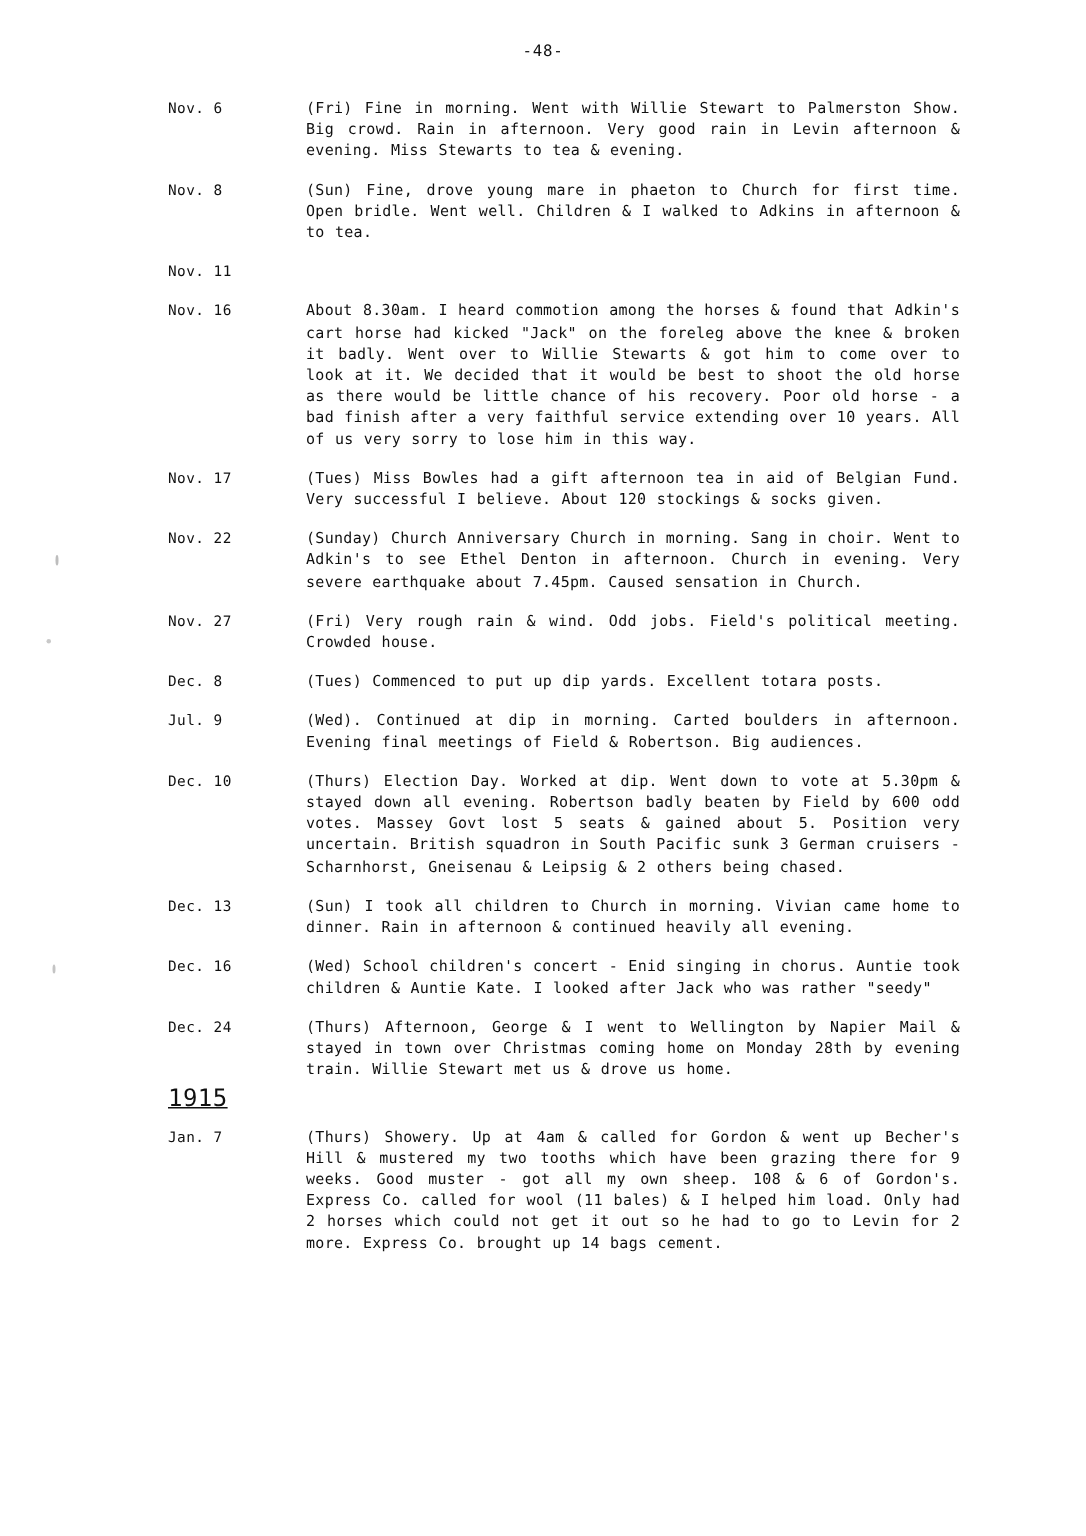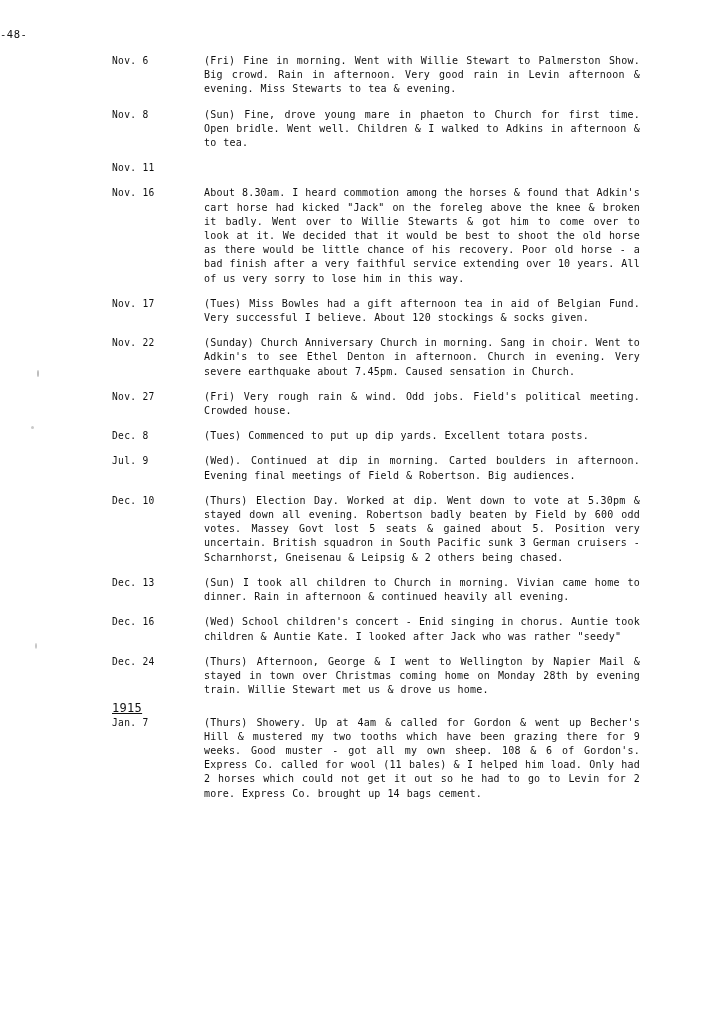--- a/index.html
+++ b/index.html
@@ -10,52 +10,54 @@
   .page {
     width: 724px;
     height: 1024px;
     position: relative;
     background: #ffffff;
     font-family: "DejaVu Sans Mono", monospace;
     color: #101010;
     overflow: hidden;
   }
   .page-number {
+    text-align: center;
     font-size: 10.5px;
     letter-spacing: 0.5px;
     padding-top: 28px;
     padding-bottom: 14px;
     font-family: "DejaVu Sans Mono", monospace;
   }
   .entries {
     padding: 0 84px 0 112px;
   }
   .entry {
     display: flex;
     align-items: flex-start;
     margin-bottom: 11px;
+    margin-top: 12px;
   }
   .entry-date {
     width: 92px;
     flex: 0 0 92px;
     font-size: 9.6px;
     line-height: 14.2px;
     letter-spacing: 0.3px;
     white-space: pre;
   }
   .entry-text {
     flex: 1 1 auto;
     font-size: 10px;
     line-height: 14.2px;
     letter-spacing: 0.2px;
     text-align: justify;
     word-spacing: 0.6px;
   }
   .year-marker {
-    font-size: 12px;
+    font-size: 16px;
     line-height: 14.2px;
     letter-spacing: 0.3px;
     text-decoration: underline;
     margin-top: 4px;
     margin-bottom: 0px;
     width: 92px;
   }
   .entry.tight {
     margin-bottom: 0;
   }

